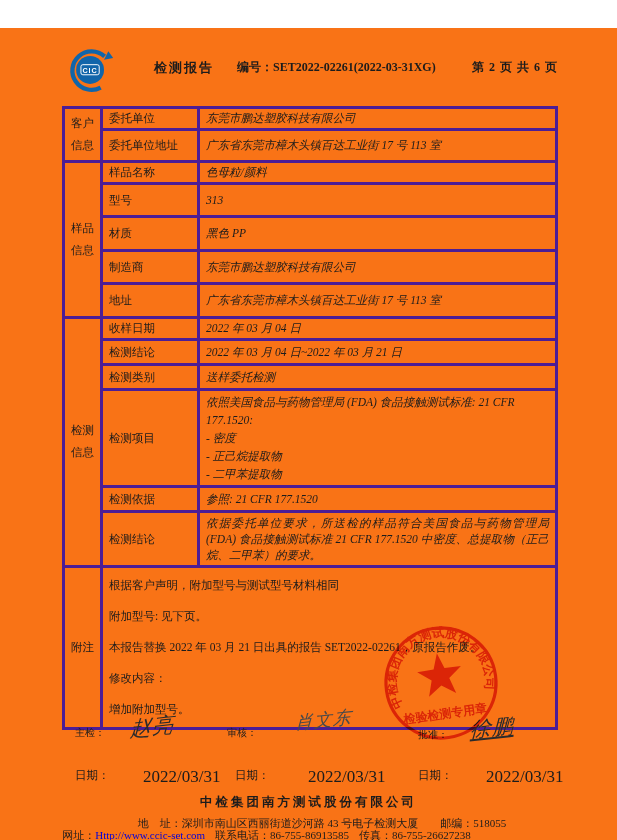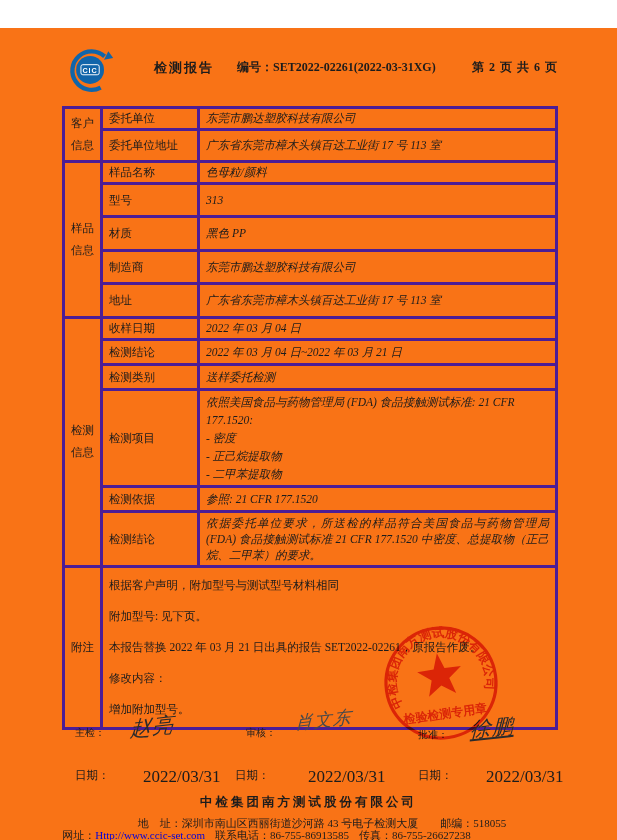--- a/index.html
+++ b/index.html
@@ -161,21 +161,21 @@
 附加型号: 见下页。
 本报告替换 2022 年 03 月 21 日出具的报告 SET2022-02261，原报告作废。
 修改内容：
 增加附加型号。</td>
       </tr>
     </tbody>
   </table>
 
   <div class="sig-label" style="left:75px; top:698px;">主检：</div>
   <div class="sig-name" style="left:130px; top:685px;">赵亮</div>
-  <div class="sig-label" style="left:246px; top:698px;">审核：</div>
+  <div class="sig-label" style="left:227px; top:698px;">审核：</div>
   <div class="sig-name" style="left:295px; top:680px; color:#4a4a4a; font-size:18px;">肖文东</div>
   <div class="sig-label" style="left:418px; top:700px;">批准：</div>
   <div class="sig-name" style="left:470px; top:686px; text-decoration:underline;">徐鹏</div>
 
   <div class="date-label" style="left:75px; top:740px;">日期：</div>
   <div class="date-val" style="left:143px; top:739px;">2022/03/31</div>
   <div class="date-label" style="left:235px; top:740px;">日期：</div>
   <div class="date-val" style="left:308px; top:739px;">2022/03/31</div>
   <div class="date-label" style="left:418px; top:740px;">日期：</div>
   <div class="date-val" style="left:486px; top:739px;">2022/03/31</div>

